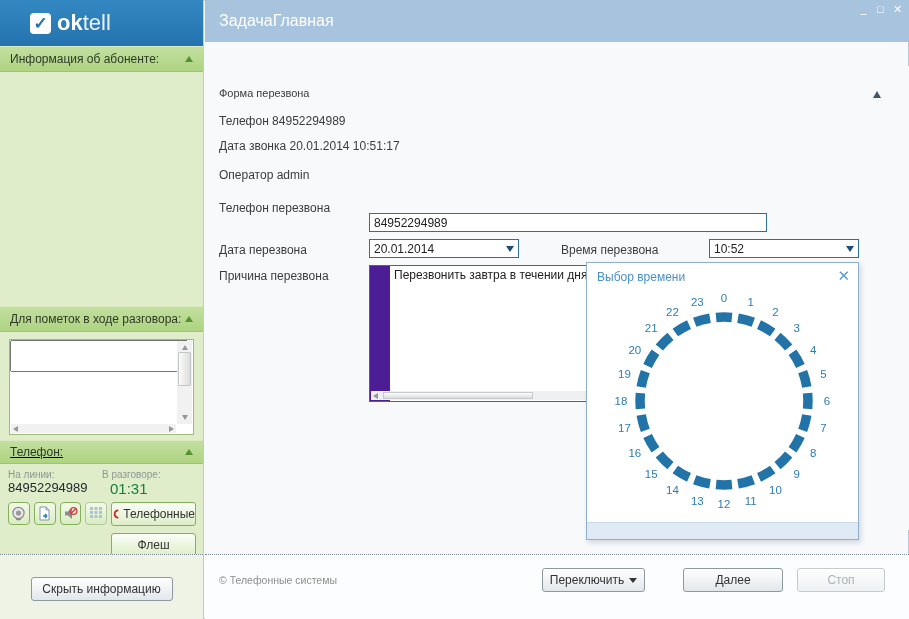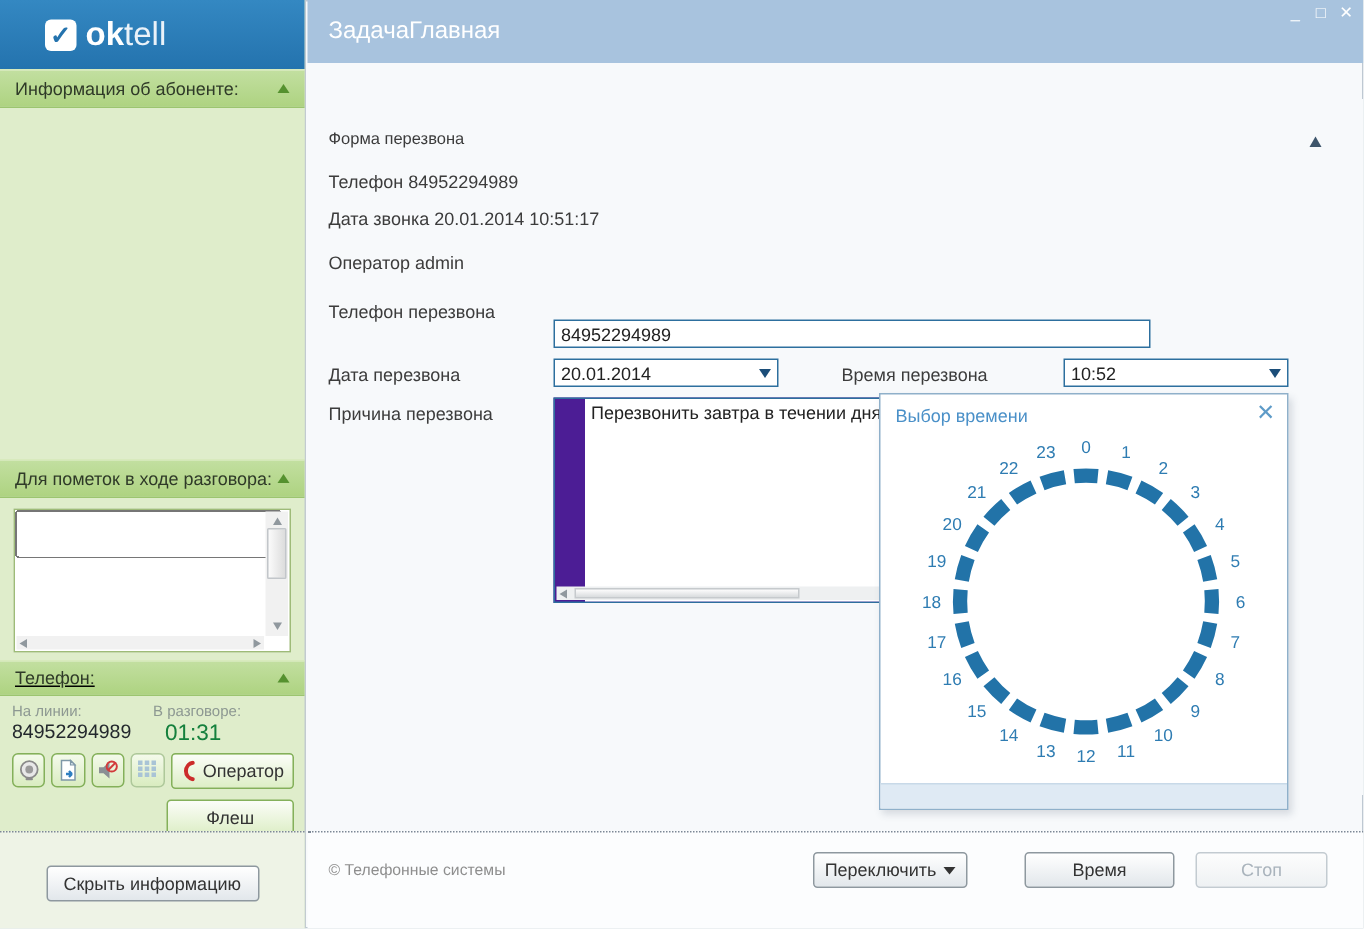--- a/index.html
+++ b/index.html
@@ -185,21 +185,21 @@
               <rect x="1" y="9" width="3" height="3"></rect>
                 <rect x="5.5" y="9" width="3" height="3"></rect>
                 <rect x="10" y="9" width="3" height="3"></rect>
             </g>
           </svg>
         </div>
         <button class="btn-green hangup-btn">
           <svg width="11" height="14" viewBox="0 0 11 14">
             <path d="M8.5 1.5 A5.6 5.6 0 0 0 8.5 12.5" fill="none" stroke="#cc2b2b" stroke-width="2.6" stroke-linecap="round"></path>
           </svg>
-          <span>Оператор</span>
+          <span>Телефонные</span>
         </button>
       </div>
       <div class="flash-row">
         <button class="btn-green flash-btn">Флеш</button>
       </div>
     </div>
 
     <div class="sidebar-footer">
       <button class="btn-gray hide-info-btn">Скрыть информацию</button>
     </div>
@@ -305,18 +305,18 @@
       </div>
     </div>
 
     <div class="main-footer">
       <span class="copyright">© Телефонные системы</span>
       <div class="footer-buttons">
         <button class="btn-gray btn-switch">
           <span>Переключить</span>
           <i class="dd-dark"></i>
         </button>
-        <button class="btn-gray btn-next">Время</button>
+        <button class="btn-gray btn-next">Далее</button>
         <button class="btn-gray btn-stop">Стоп</button>
       </div>
     </div>
   </main>
 </div>
 
 </body></html>

